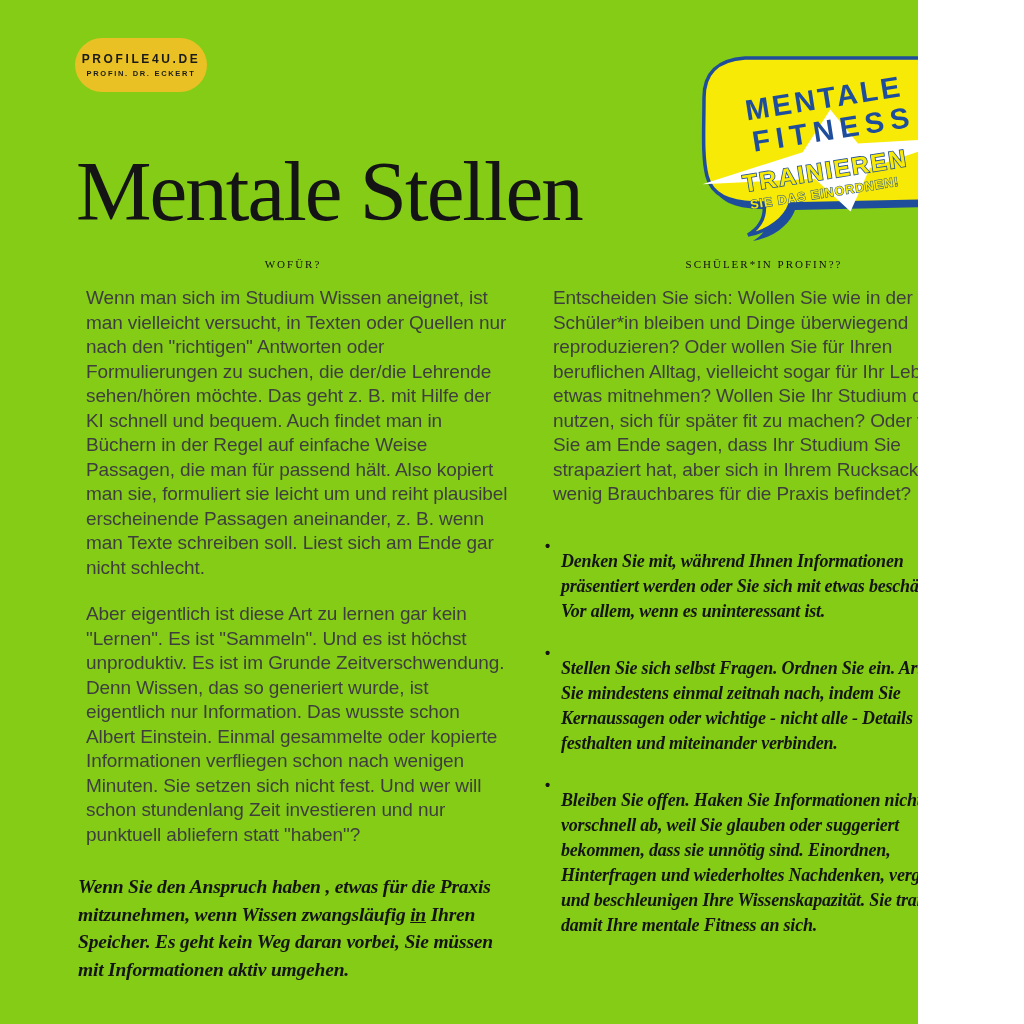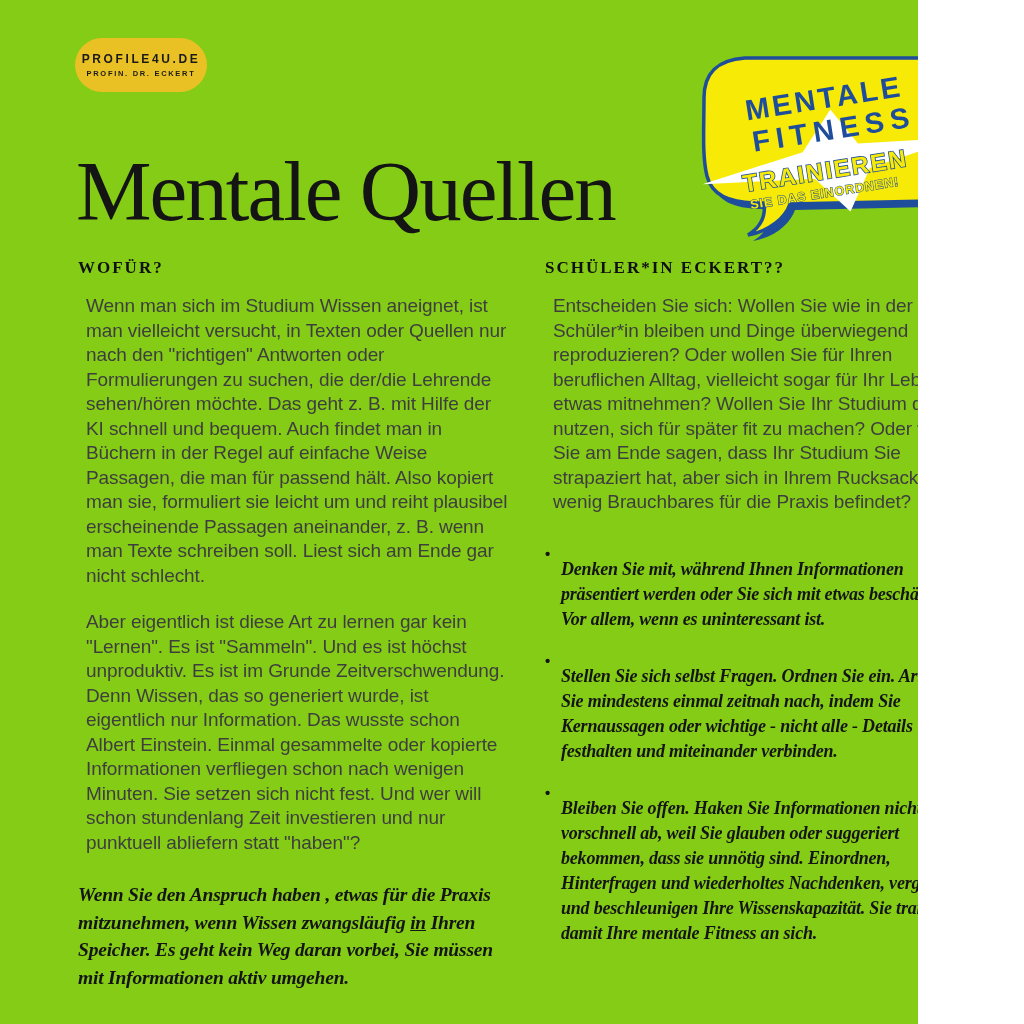--- a/index.html
+++ b/index.html
@@ -17,22 +17,22 @@
   .title{position:absolute;left:76px;top:92px;font-family:"Liberation Serif",serif;
          font-weight:400;font-size:85px;line-height:1;color:#141414;letter-spacing:-2px;white-space:nowrap;}
 
   
   .logo{position:absolute;left:690px;top:50px;width:305px;height:195px;}
 
   
   .col{position:absolute;top:258px;}
   .col-left{left:78px;width:430px;}
   .col-right{left:545px;width:438px;}
-  .col-heading{font-family:"Liberation Serif",serif;font-weight:bold;font-size:17px;
-               letter-spacing:2px;color:#101010;margin:0 0 16px 0;}
+  .col-heading{font-family:"Liberation Serif",serif;font-weight:normal;font-size:11px;
+               letter-spacing:2px;color:#101010;margin:0 0 16px 0;text-align:center;}
   .body-p{font-size:19px;line-height:24.5px;color:#3E3E3E;margin:0 0 22px 8px;letter-spacing:-0.1px;}
   .emphasis{font-family:"Liberation Serif",serif;font-style:italic;font-weight:bold;
             font-size:19.5px;line-height:27.5px;color:#141414;margin-top:26px;letter-spacing:-0.2px;}
   .emphasis .u{text-decoration:underline;font-style:italic;}
   .bullets{list-style:none;margin:26px 0 0 0;padding:0;}
   .bullets li{display:flex;margin-bottom:16px;font-family:"Liberation Serif",serif;
               font-style:italic;font-weight:bold;font-size:18px;line-height:25px;
               color:#141414;letter-spacing:-0.2px;}
   .bullets .dot{flex:none;width:16px;font-style:normal;font-family:"Liberation Sans",sans-serif;
                 font-size:15px;line-height:25px;color:#141414;}
@@ -43,21 +43,21 @@
 </head>
 <body>
 
 <div class="page">
 
   <div class="badge">
     <div class="badge-line1">PROFILE4U.DE</div>
     <div class="badge-line2">PROFIN. DR. ECKERT</div>
   </div>
 
-  <h1 class="title">Mentale Quellen</h1>
+  <h1 class="title">Mentale Stellen</h1>
 
   <svg class="logo" viewBox="0 0 305 195">
 
     <path fill="#1E4D9B" transform="translate(5,6)" d="M 55 8 C 26 10 14 24 14 48 C 14 78 12 106 17 126 C 22 146 40 152 64 153 L 74 153 C 76 167 71 177 58 185 C 80 181 95 168 100 154 L 236 151 C 270 149 288 137 289 109 C 290 84 292 50 287 36 C 281 14 262 8 234 8 Z"></path>
 
     <path fill="#F7EA07" stroke="#1E4D9B" stroke-width="3.5" d="M 55 8 C 26 10 14 24 14 48 C 14 78 12 106 17 126 C 22 146 40 152 64 153 L 74 153 C 76 167 71 177 58 185 C 80 181 95 168 100 154 L 236 151 C 270 149 288 137 289 109 C 290 84 292 50 287 36 C 281 14 262 8 234 8 Z"></path>
     <g transform="rotate(-9 152 95)">
 
       <polygon fill="#FFFFFF" points="8,112 112,96 146,58 168,96 270,106 176,122 150,162 120,124"></polygon>
       <text class="logo-word" x="62" y="56" font-size="29" fill="#1E4D9B" style="letter-spacing:3px">MENTALE</text>
@@ -68,21 +68,21 @@
   </svg>
 
   <div class="col col-left">
     <h2 class="col-heading">WOFÜR?</h2>
     <p class="body-p">Wenn man sich im Studium Wissen aneignet, ist man vielleicht versucht, in Texten oder Quellen nur nach den "richtigen" Antworten oder Formulierungen zu suchen, die der/die Lehrende sehen/hören möchte. Das geht z. B. mit Hilfe der KI schnell und bequem. Auch findet man in Büchern in der Regel auf einfache Weise Passagen, die man für passend hält. Also kopiert man sie, formuliert sie leicht um und reiht plausibel erscheinende Passagen aneinander, z. B. wenn man Texte schreiben soll.  Liest sich am Ende gar nicht schlecht.</p>
     <p class="body-p">Aber eigentlich ist diese Art zu lernen gar kein "Lernen". Es ist "Sammeln". Und es ist höchst unproduktiv. Es ist im Grunde Zeitverschwendung. Denn Wissen, das so generiert wurde, ist eigentlich nur Information. Das wusste schon Albert Einstein. Einmal gesammelte oder kopierte Informationen verfliegen schon nach wenigen Minuten. Sie setzen sich nicht fest. Und wer will schon stundenlang Zeit investieren und nur punktuell abliefern statt "haben"?</p>
     <p class="emphasis"><span>Wenn Sie den Anspruch haben , etwas für die Praxis mitzunehmen, wenn Wissen zwangsläufig </span><span class="u">in</span><span> Ihren Speicher.  Es geht kein Weg daran vorbei, Sie müssen mit Informationen aktiv umgehen.</span></p>
   </div>
 
   <div class="col col-right">
-    <h2 class="col-heading">SCHÜLER*IN ECKERT??</h2>
+    <h2 class="col-heading">SCHÜLER*IN PROFIN??</h2>
     <p class="body-p">Entscheiden Sie sich: Wollen Sie wie in der Schule Schüler*in bleiben und Dinge überwiegend reproduzieren? Oder wollen Sie für Ihren beruflichen Alltag, vielleicht sogar für Ihr Leben, etwas mitnehmen? Wollen Sie Ihr Studium dazu nutzen, sich für später fit zu machen? Oder wollen Sie am Ende sagen, dass Ihr Studium Sie strapaziert hat, aber sich in Ihrem Rucksack eher wenig Brauchbares für die Praxis befindet?</p>
     <ul class="bullets">
       <li>
         <span class="dot">•</span>
         <span class="li-text">Denken Sie mit, während Ihnen Informationen präsentiert werden oder Sie sich mit etwas beschäftigen. Vor allem, wenn es uninteressant ist.</span>
       </li>
       <li>
         <span class="dot">•</span>
         <span class="li-text">Stellen Sie sich selbst Fragen. Ordnen Sie ein. Arbeiten Sie mindestens einmal zeitnah nach, indem Sie Kernaussagen oder wichtige - nicht alle - Details festhalten und miteinander verbinden.</span>
       </li>

